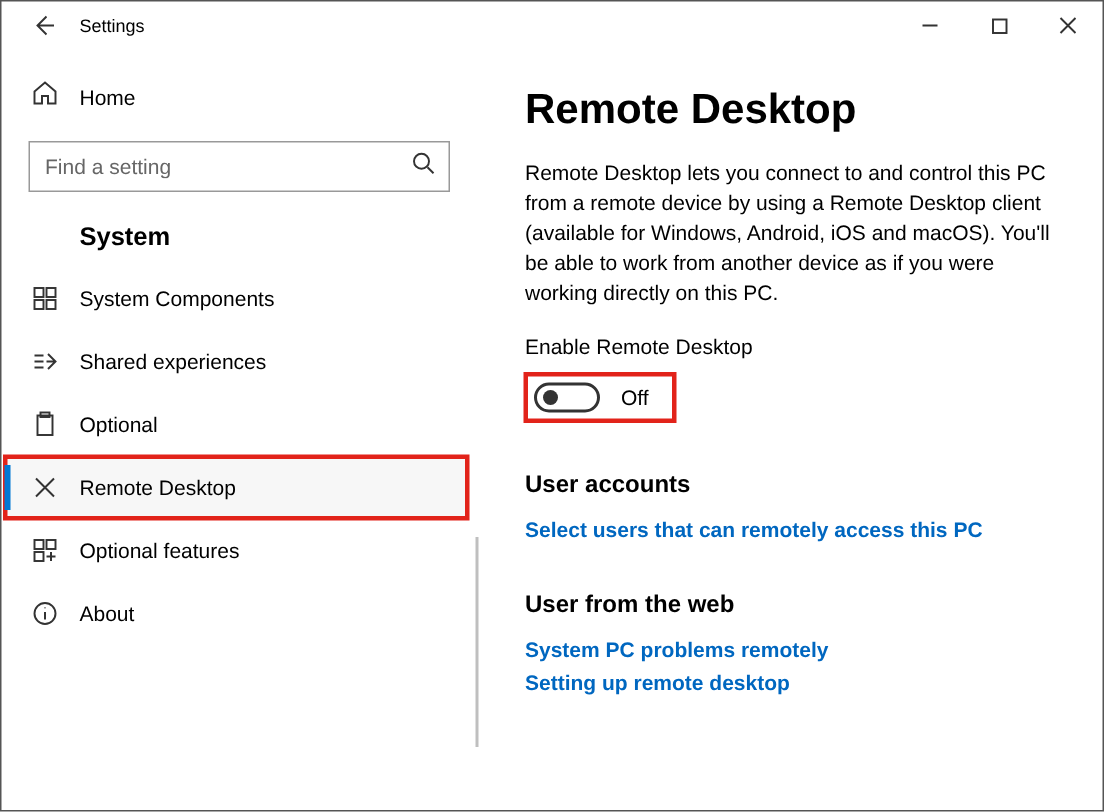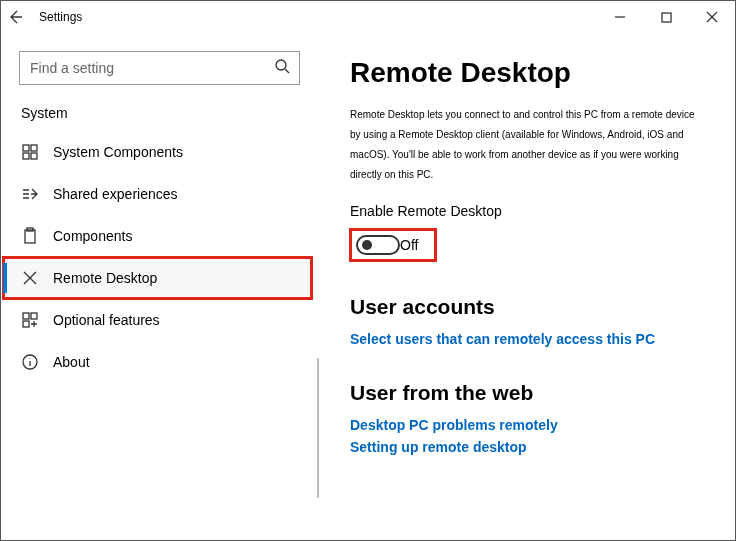--- a/index.html
+++ b/index.html
@@ -1,45 +1,45 @@
 <!DOCTYPE html>
 <html><head>
   <meta charset="utf-8">
   <style>
     * { margin: 0; padding: 0; box-sizing: border-box; font-family: "Segoe UI", -apple-system, sans-serif; }
     body { width: 736px; height: 541px; background: #fff; overflow: hidden; border: 1px solid #555; }
-    .titlebar { height: 32px; display: flex; align-items: center; }
+    .titlebar { height: 32px; display: flex; align-items: center; padding-left: 14px; }
     .titlebar .back { width: 28px; display:flex; align-items:center; justify-content:center; }
     .titlebar .title { font-size: 12px; padding-left: 10px; color:#000; }
     .titlebar .winctrls { margin-left: auto; display:flex; }
     .titlebar .winctrl { width: 46px; height:32px; display:flex; align-items:center; justify-content:center; }
     .app { display:flex; height: calc(541px - 32px); }
     .sidebar { width: 317px; border-right: 0; padding: 18px 0 0 0; position:relative; }
     .home-row { display:flex; align-items:center; gap:14px; padding: 2px 0 18px 20px; }
     .home-row .label { font-size: 14px; }
     .search-wrap { margin: 0 18px 20px 18px; position:relative; }
     .search-input { width: 100%; height: 34px; border: 1px solid #999; background:#fff; font-size:14px; padding: 0 36px 0 10px; color:#6d28d9; }
     .search-input::placeholder { color:#666; }
     .search-icon { position:absolute; right:10px; top:50%; transform:translateY(-50%); }
-    .category-title { font-size: 14px; font-weight:400; padding: 0 0 10px 20px; }
+    .category-title { font-size: 17px; font-weight:700; padding: 0 0 10px 20px; margin-left: 32px; }
     .nav-item { display:flex; align-items:center; gap:14px; padding: 12px 20px; font-size: 14px; position:relative; cursor:default; }
     .nav-item .icon { width:18px; display:flex; align-items:center; justify-content:center; }
     .nav-item.selected::before { content:""; position:absolute; left:0; top:6px; bottom:6px; width:4px; background:#0078d4; }
     .nav-item.selected { background: rgba(0,0,0,0.03); }
     .highlight-red { outline: 3px solid #e2231a; outline-offset: -2px; }
     .scroll-indicator { position:absolute; top:325px; right:-1px; width:2px; height:140px; background:#bfbfbf; }
     .main { flex:1; padding: 24px 32px 12px 32px; position:relative; overflow:hidden; }
     .page-title { font-size: 28px; font-weight:600; margin-bottom: 16px; }
-    .body-text { font-size: 10px; line-height: 20px; color:#000; max-width: 360px; margin-bottom: 18px; }
+    .body-text { font-size: 14px; line-height: 20px; color:#000; max-width: 360px; margin-bottom: 18px; }
     .setting-label { font-size: 14px; margin-bottom: 10px; }
-    .toggle-row { display:flex; align-items:center; padding:4px 6px; width:fit-content; }
+    .toggle-row { display:flex; align-items:center; gap:14px; padding:4px 6px; width:fit-content; }
     .toggle-switch { width:44px; height:20px; border-radius:10px; border:2px solid #333; position:relative; }
     .toggle-knob { width:10px; height:10px; border-radius:50%; background:#333; position:absolute; top:3px; left:4px; }
     .toggle-state { font-size:14px; }
-    .section-h { font-size: 21px; font-weight:600; margin-top: 34px; margin-bottom: 12px; }
+    .section-h { font-size: 16px; font-weight:600; margin-top: 34px; margin-bottom: 12px; }
     .link { font-size: 14px; color:#0067c0; margin-bottom:6px; display:block;font-weight:bold; }
     svg { stroke:#333; fill:none; stroke-width:1.3; }
   </style>
 </head>
 <body>
 
 <div class="titlebar">
   <div class="back">
     <svg width="16" height="16" viewBox="0 0 16 16">
         <path d="M10 2 L4 8 L10 14 M4 8 H15"></path>
@@ -60,20 +60,28 @@
     <div class="winctrl">
       <svg width="12" height="12" viewBox="0 0 12 12">
           <path d="M1 1 L11 11 M11 1 L1 11"></path>
         </svg>
     </div>
   </div>
 </div>
 
 <div class="app">
   <div class="sidebar">
+    <div class="home-row">
+      <span class="icon">
+        <svg width="18" height="18" viewBox="0 0 18 18">
+            <path d="M2 8 L9 2 L16 8 V16 H11 V11 H7 V16 H2 Z"></path>
+          </svg>
+      </span>
+      <span class="label">Home</span>
+    </div>
 
     <div class="search-wrap">
       <input class="search-input" placeholder="Find a setting" style="">
       <span class="search-icon">
         <svg width="16" height="16" viewBox="0 0 16 16">
             <circle cx="7" cy="7" r="5"></circle>
             <path d="M11 11 L15 15"></path>
           </svg>
       </span>
     </div>
@@ -101,21 +109,21 @@
       <span>Shared experiences</span>
     </div>
 
     <div class="nav-item">
       <span class="icon">
         <svg width="18" height="18" viewBox="0 0 18 18">
             <rect x="4" y="3" width="10" height="13"></rect>
             <rect x="6" y="1" width="6" height="3"></rect>
           </svg>
       </span>
-      <span>Components</span>
+      <span>Optional</span>
     </div>
 
     <div class="nav-item selected highlight-red" style="margin:0 6px 0 2px; padding-left:18px;">
       <span class="icon">
         <svg width="18" height="18" viewBox="0 0 18 18">
             <path d="M3 3 L15 15 M15 3 L3 15"></path>
           </svg>
       </span>
       <span>Remote Desktop</span>
     </div>
@@ -153,16 +161,16 @@
       <div class="toggle-switch">
         <div class="toggle-knob"></div>
       </div>
       <span class="toggle-state">Off</span>
     </div>
 
     <div class="section-h">User accounts</div>
     <a class="link">Select users that can remotely access this PC</a>
 
     <div class="section-h">User from the web</div>
-    <a class="link">Desktop PC problems remotely</a>
+    <a class="link">System PC problems remotely</a>
     <a class="link">Setting up remote desktop</a>
   </div>
 </div>
 
 </body></html>

